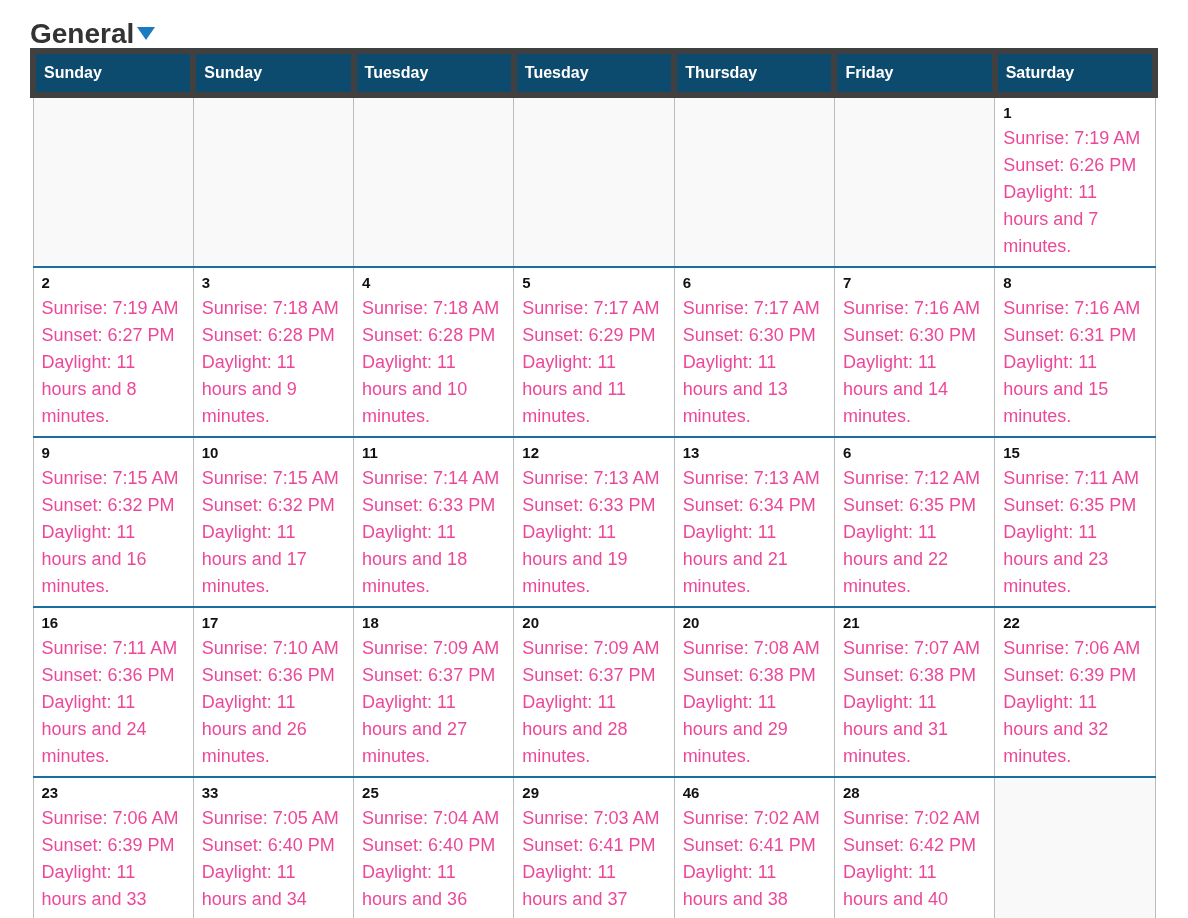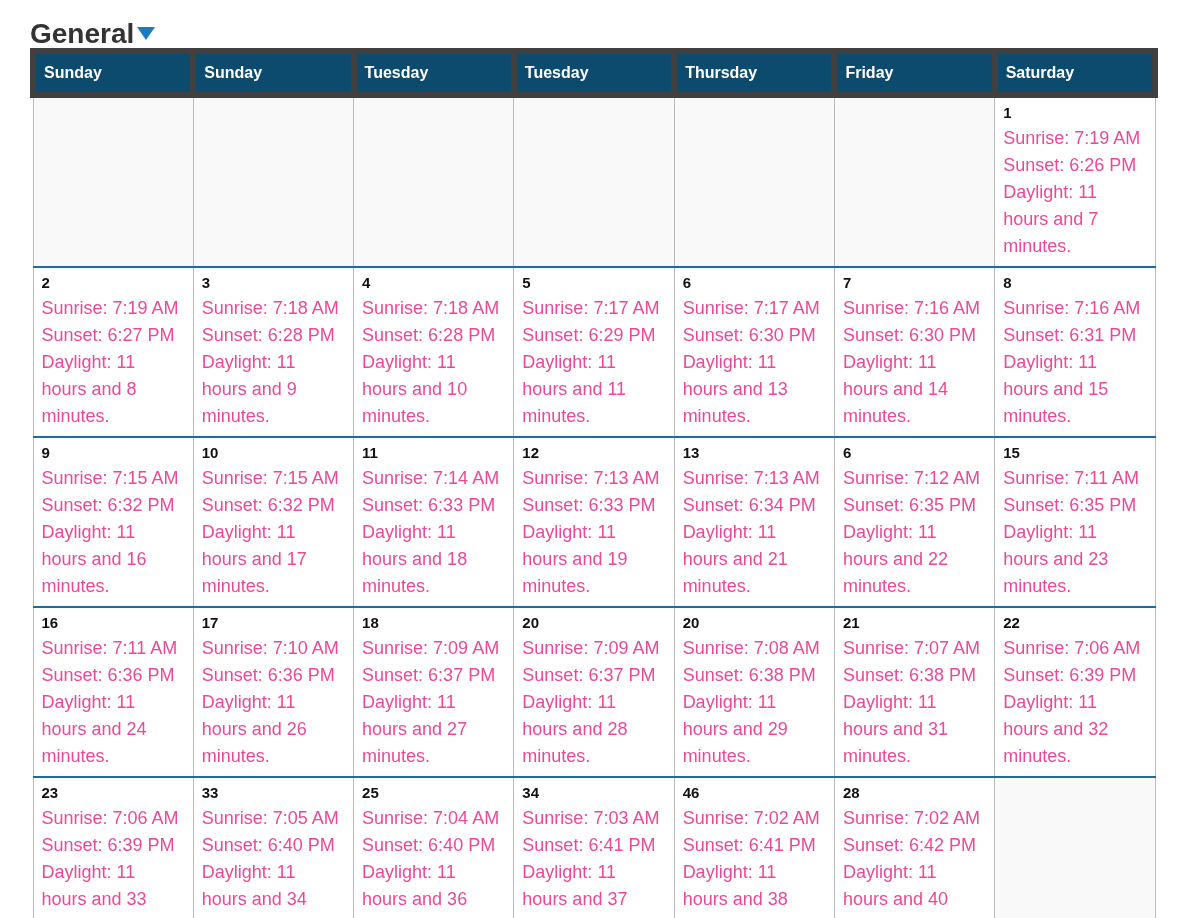--- a/index.html
+++ b/index.html
@@ -279,21 +279,21 @@
 Sunset: 6:40 PM
 Daylight: 11 hours and 34 minutes.</div>
         </td>
         <td>
           <span class="day-num">25</span>
           <div class="day-info">Sunrise: 7:04 AM
 Sunset: 6:40 PM
 Daylight: 11 hours and 36 minutes.</div>
         </td>
         <td>
-          <span class="day-num">34</span>
+          <span class="day-num">29</span>
           <div class="day-info">Sunrise: 7:03 AM
 Sunset: 6:41 PM
 Daylight: 11 hours and 37 minutes.</div>
         </td>
         <td>
           <span class="day-num">46</span>
           <div class="day-info">Sunrise: 7:02 AM
 Sunset: 6:41 PM
 Daylight: 11 hours and 38 minutes.</div>
         </td>

